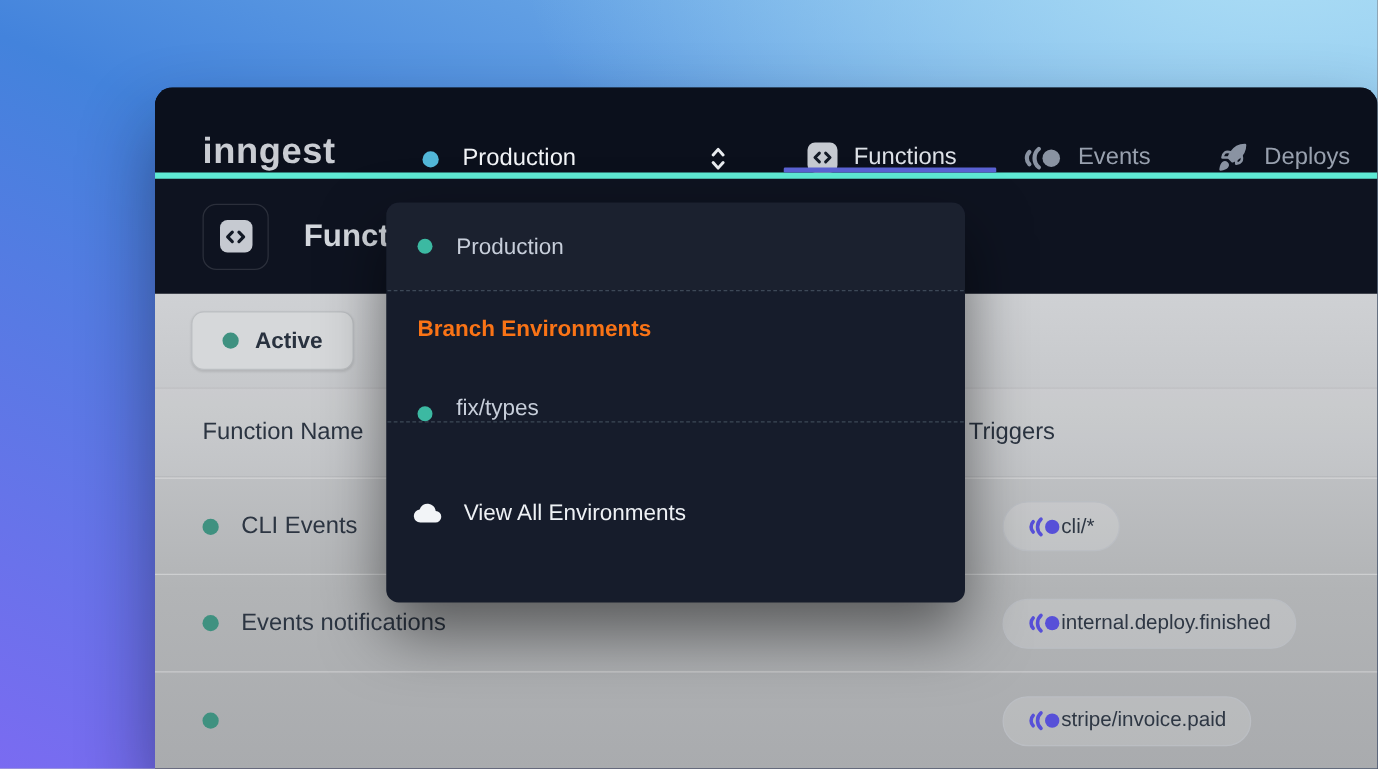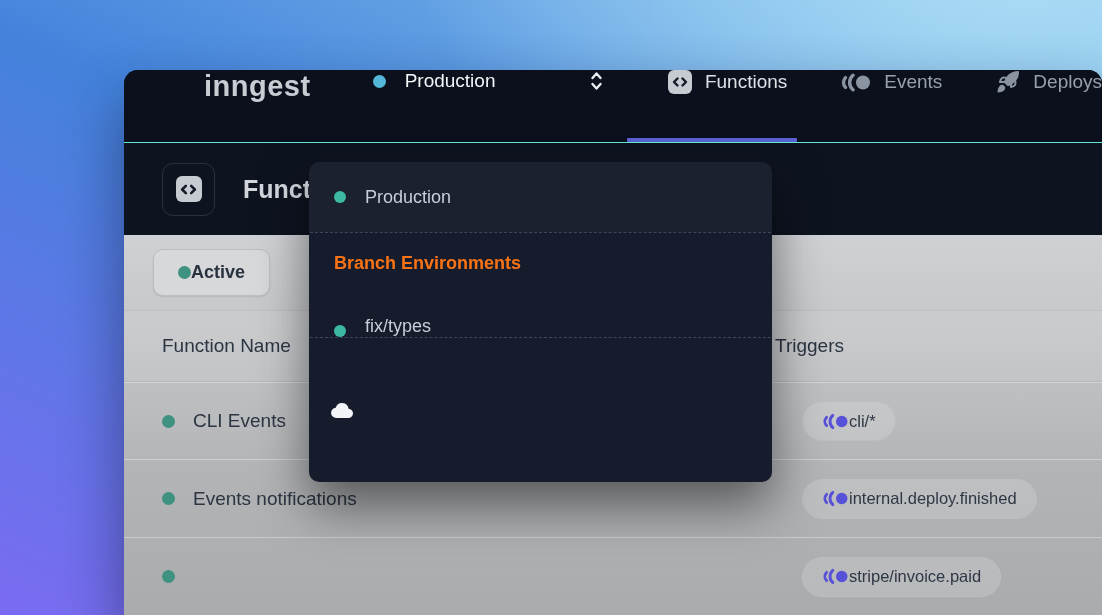--- a/index.html
+++ b/index.html
@@ -17,23 +17,22 @@
   .window {
     position:absolute; left:124px; top:70px; right:0; bottom:0;
     border-radius:14px 14px 0 0; overflow:hidden;
     background:#0c111d;
     box-shadow:0 30px 60px rgba(10,15,35,.45);
   }
 
   
   .topnav {
     position:relative; height:73px; background:#0b101c;
-    display:flex; align-items:flex-start;
-    border-bottom:1px solid #5eead4;
-    padding-left:42px;
+    display:flex; align-items:flex-end;
+    border-bottom:5px solid #5eead4;
   }
   .logo-box { width:180px; display:flex; align-items:center; padding-left:38px; }
   .logo { font-size:29px; font-weight:800; letter-spacing:.5px; color:#c9ccd2; }
   .vdiv { width:1px; background:rgba(255,255,255,.07); }
   .env-select {
     width:303px; display:flex; align-items:center;
     padding:0 24px 0 33px; gap:19px; cursor:pointer;
   }
   .env-select .label { font-size:19px; color:#f2f4f7; flex:1; }
   .dot { border-radius:50%; flex:none; }
@@ -66,21 +65,21 @@
   .page-title { font-size:25px; font-weight:600; color:#d3d7dd; white-space:nowrap; }
 
   
   .content {
     height:380px;
     background:linear-gradient(#cfd1d4 0%, #c3c5c8 28%, #b2b4b6 62%, #a9abae 100%);
     display:flex; flex-direction:column;
   }
   .toolbar { height:75px; display:flex; align-items:center; padding-left:29px; }
   .filter-btn {
-    display:flex; align-items:center; 
+    display:flex; align-items:center; gap:13px;
     background:#d6d8da; border:1px solid #bcbfc2; border-radius:10px;
     padding:12px 24px; box-shadow:0 1px 2px rgba(0,0,0,.10); cursor:pointer;text-align:center;
   }
   .filter-btn .filter-label { font-size:18px; font-weight:600; color:#29323f; }
 
   .thead {
     height:72px; display:flex; align-items:center;
     background:rgba(255,255,255,.07);
     border-top:1px solid rgba(0,0,0,.06);
     border-bottom:1px solid rgba(0,0,0,.06);
@@ -280,17 +279,18 @@
         <span class="dot dot-12" style="background:#3cb9a2"></span>
         <span class="dd-item-label">fix/types</span>
       </div>
       <div class="dd-dashed"></div>
       <div class="dd-footer">
         <span>
           <svg width="24" height="18" viewBox="0 0 24 18" fill="#f2f4f7">
             <path d="M6.2 17a5.2 5.2 0 0 1-.5-10.37 6.6 6.6 0 0 1 12.86 1.1A4.4 4.4 0 0 1 18.2 17H6.2z"></path>
           </svg>
         </span>
+        <span class="dd-item-label">View All Environments</span>
       </div>
     </div>
 
   </div>
 </div>
 
 </body></html>

